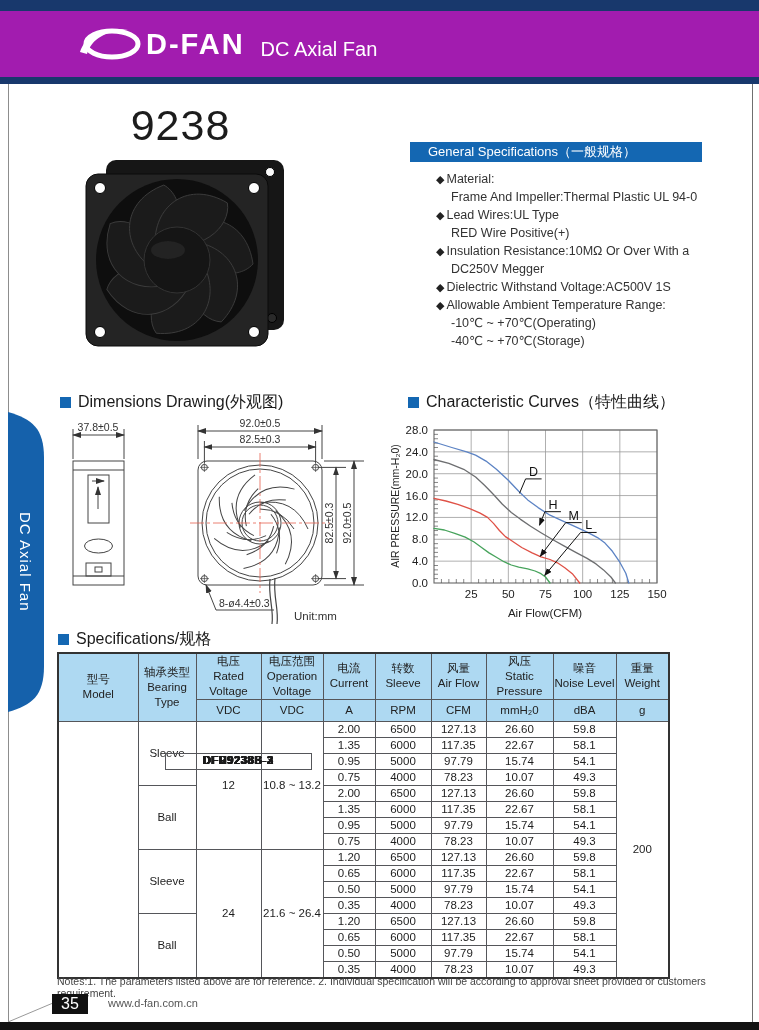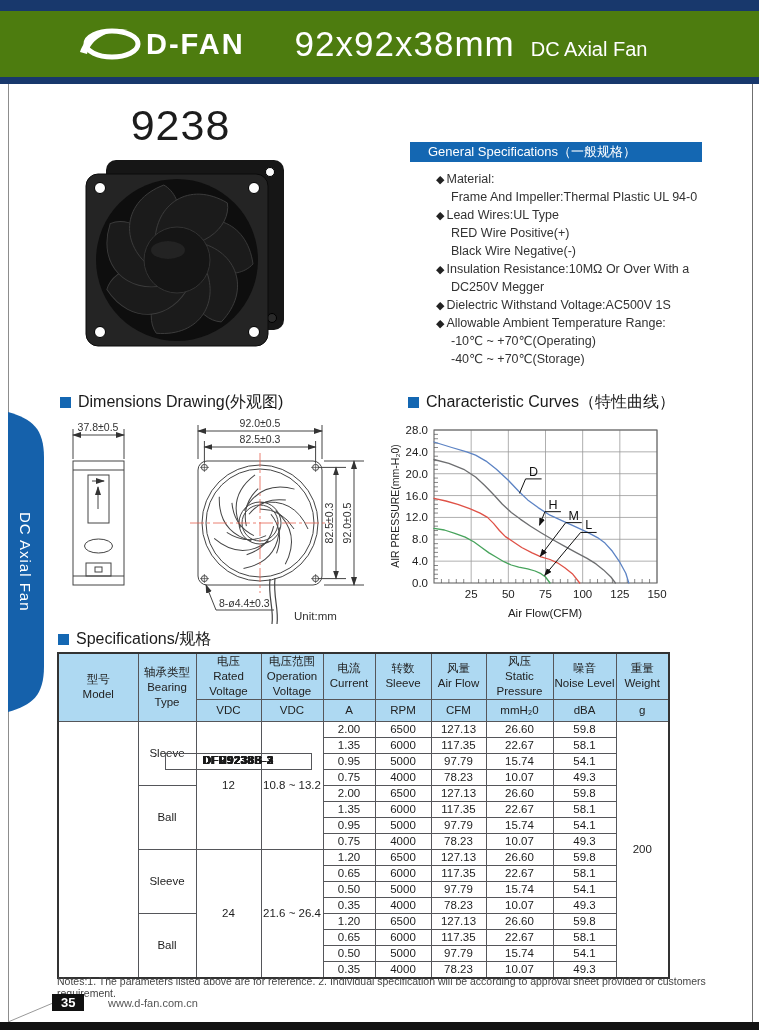--- a/index.html
+++ b/index.html
@@ -2,21 +2,21 @@
 <html><head>
 <meta charset="utf-8">
 <style>
   html,body{margin:0;padding:0;background:#e8e8e8}
   .page{position:relative;width:759px;height:1030px;background:#fff;overflow:hidden;
         font-family:"Liberation Sans","DejaVu Sans",sans-serif;color:#222}
   
   .hdr{position:absolute;left:0;top:0;width:759px;height:84px}
   .hdr-strip{height:11px;background:#18386c}
   .hdr-strip.bot{height:7px}
-  .hdr-main{height:66px;background:#4d7c0f;display:flex;align-items:center;padding-left:76px;box-sizing:border-box}
+  .hdr-main{height:66px;background:#a21caf;display:flex;align-items:center;padding-left:76px;box-sizing:border-box}
   .logo{display:flex;align-items:center}
   .brand{color:#fff;font-size:29px;font-weight:bold;letter-spacing:2px;margin-left:4px}
   .size-title{color:#fff;font-size:35px;font-weight:400;margin-left:50px;letter-spacing:1px}
   .type-title{color:#fff;font-size:20px;margin-left:16px;position:relative;top:5px}
   
   .frame{position:absolute;left:8px;top:84px;width:745px;height:938px;
          border-left:1px solid #8d8d8d;border-right:1px solid #6f6f6f;box-sizing:border-box}
   .botbar{position:absolute;left:0;top:1022px;width:759px;height:8px;background:#121212}
   
   .model{position:absolute;left:108px;top:101px;width:145px;text-align:center;
@@ -47,39 +47,38 @@
   th,td{border:1px solid #55565a;font-weight:normal;text-align:center;padding:0;overflow:hidden}
   thead th{background:#aed9f2;font-size:11.5px;line-height:1.3;color:#222}
   thead tr.r1 th{height:43px}
   thead tr.r2 th{height:21px}
   tbody td{height:15px;font-size:11.5px;color:#1d1d1d}
   tbody td.model{font-size:10.5px}
   .notes{position:absolute;left:57px;top:975px;width:650px;font-size:10.5px;color:#444}
   
   .corner-line{position:absolute;left:8px;top:999px}
   .badge{position:absolute;left:52px;top:994px;background:#111;color:#fff;
-         font-size:13px;font-weight:bold;padding:1px 9px}
+         font-size:16px;font-weight:normal;padding:1px 9px}
   .site{position:absolute;left:108px;top:997px;font-size:11px;color:#555}
 </style>
 </head>
 <body>
 
 <div class="page">
 
   <div class="hdr">
     <div class="hdr-strip top"></div>
     <div class="hdr-main">
       <span class="logo">
         <svg width="66" height="38" viewBox="0 0 66 38">
           <ellipse cx="36" cy="19" rx="26" ry="13" fill="none" stroke="#fff" stroke-width="5"></ellipse>
           <path d="M4 27 C 10 9 28 1 52 5 C 30 6 16 13 11 29 Z" fill="#fff"></path>
         </svg>
         <b class="brand">D-FAN</b>
       </span>
-      <span class="size-title">92x92x38mm</span>
       <span class="type-title">DC Axial Fan</span>
     </div>
     <div class="hdr-strip bot"></div>
   </div>
 
   <div class="frame"></div>
 
   <div class="model">9238</div>
   <svg class="photo" width="218" height="192" viewBox="0 0 218 192">
     <rect x="26" y="0" width="178" height="170" rx="10" fill="#161616"></rect>
@@ -126,21 +125,20 @@
     </svg>
     <span class="lbl">DC Axial Fan</span>
   </div>
 
   <div class="banner">General Specifications（一般规格）</div>
   <div class="spec-list" id="spec-list">
       <div class="spec-line"><span class="dm">◆</span>Material:</div>
       <div class="spec-line cont">Frame And Impeller:Thermal Plastic UL 94-0</div>
       <div class="spec-line"><span class="dm">◆</span>Lead Wires:UL Type</div>
       <div class="spec-line cont">RED Wire Positive(+)</div>
-      <div class="spec-line cont">Black Wire Negative(-)</div>
       <div class="spec-line"><span class="dm">◆</span>Insulation Resistance:10MΩ Or Over With a</div>
       <div class="spec-line cont">DC250V Megger</div>
       <div class="spec-line"><span class="dm">◆</span>Dielectric Withstand Voltage:AC500V 1S</div>
       <div class="spec-line"><span class="dm">◆</span>Allowable Ambient Temperature Range:</div>
       <div class="spec-line cont">-10℃ ~ +70℃(Operating)</div>
       <div class="spec-line cont">-40℃ ~ +70℃(Storage)</div>
     </div>
 
   <div class="sec-h" style="left:60px;top:392px">
     <span class="sq"></span>

